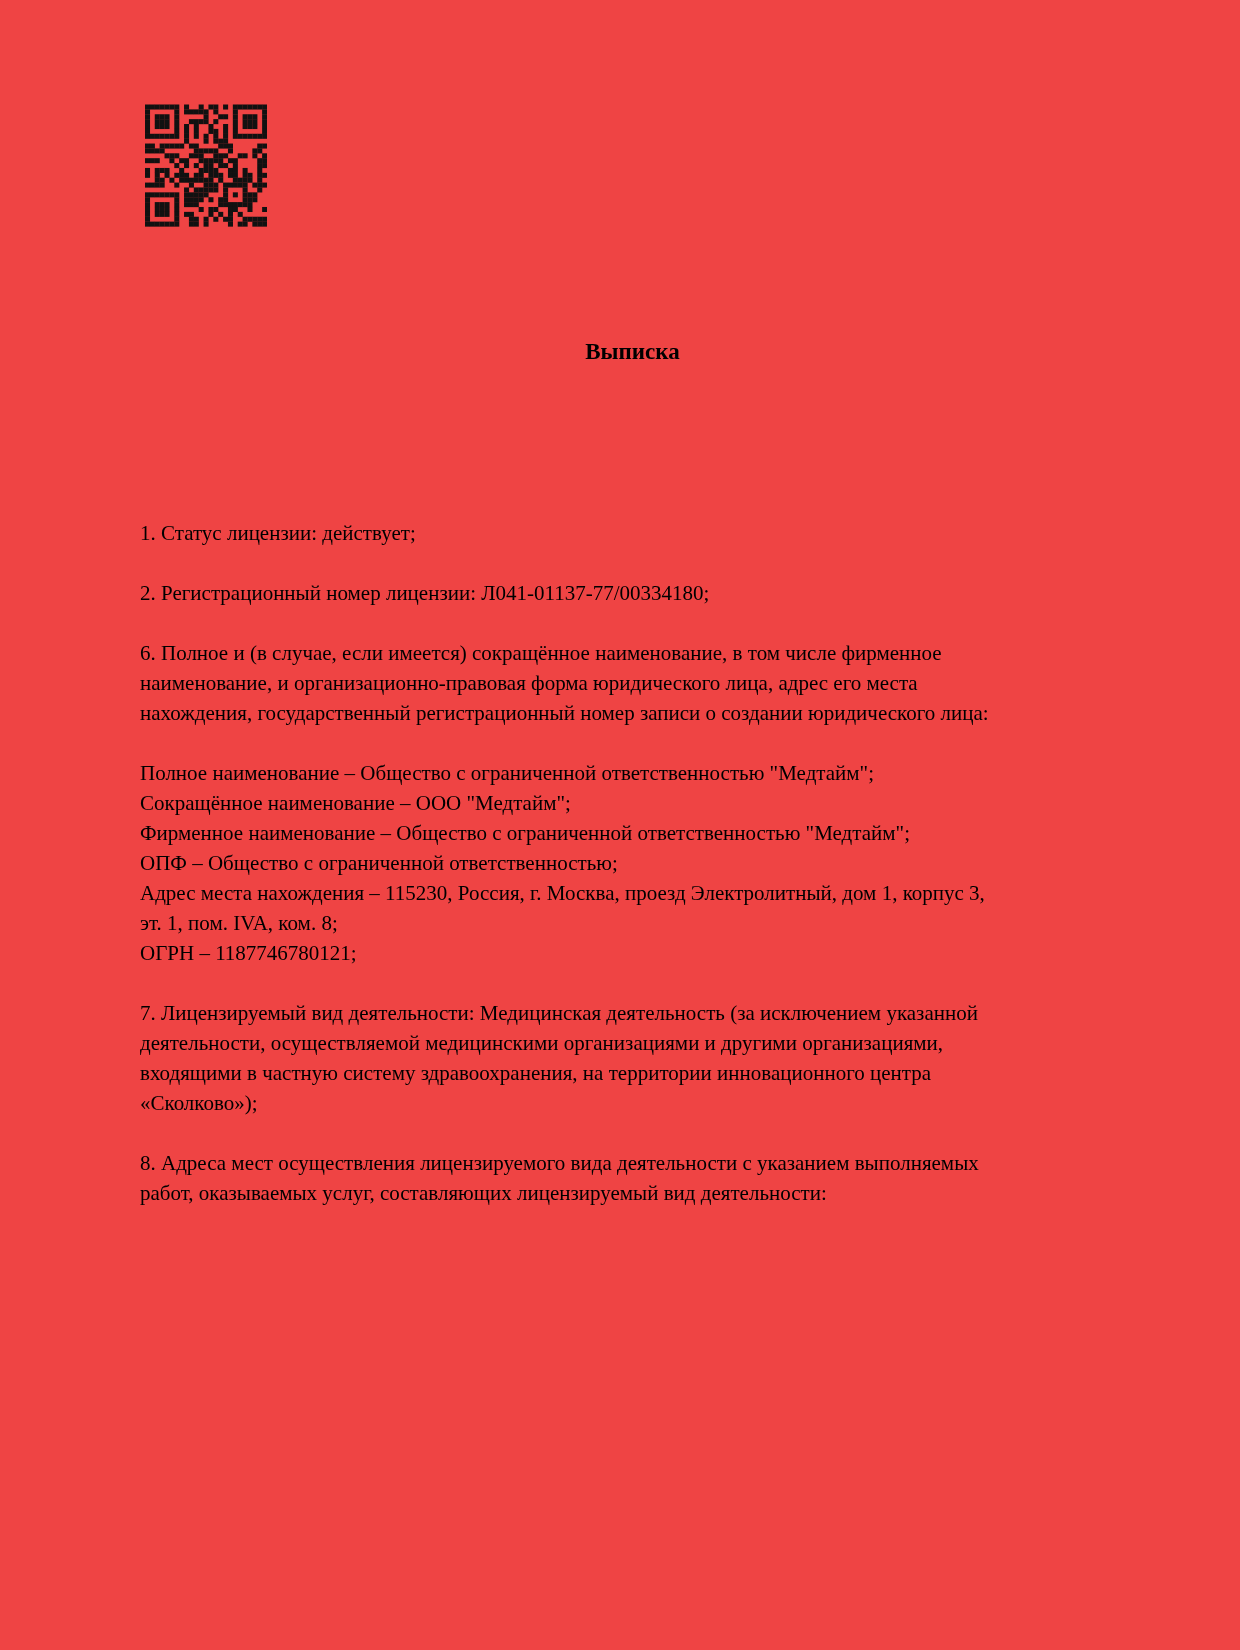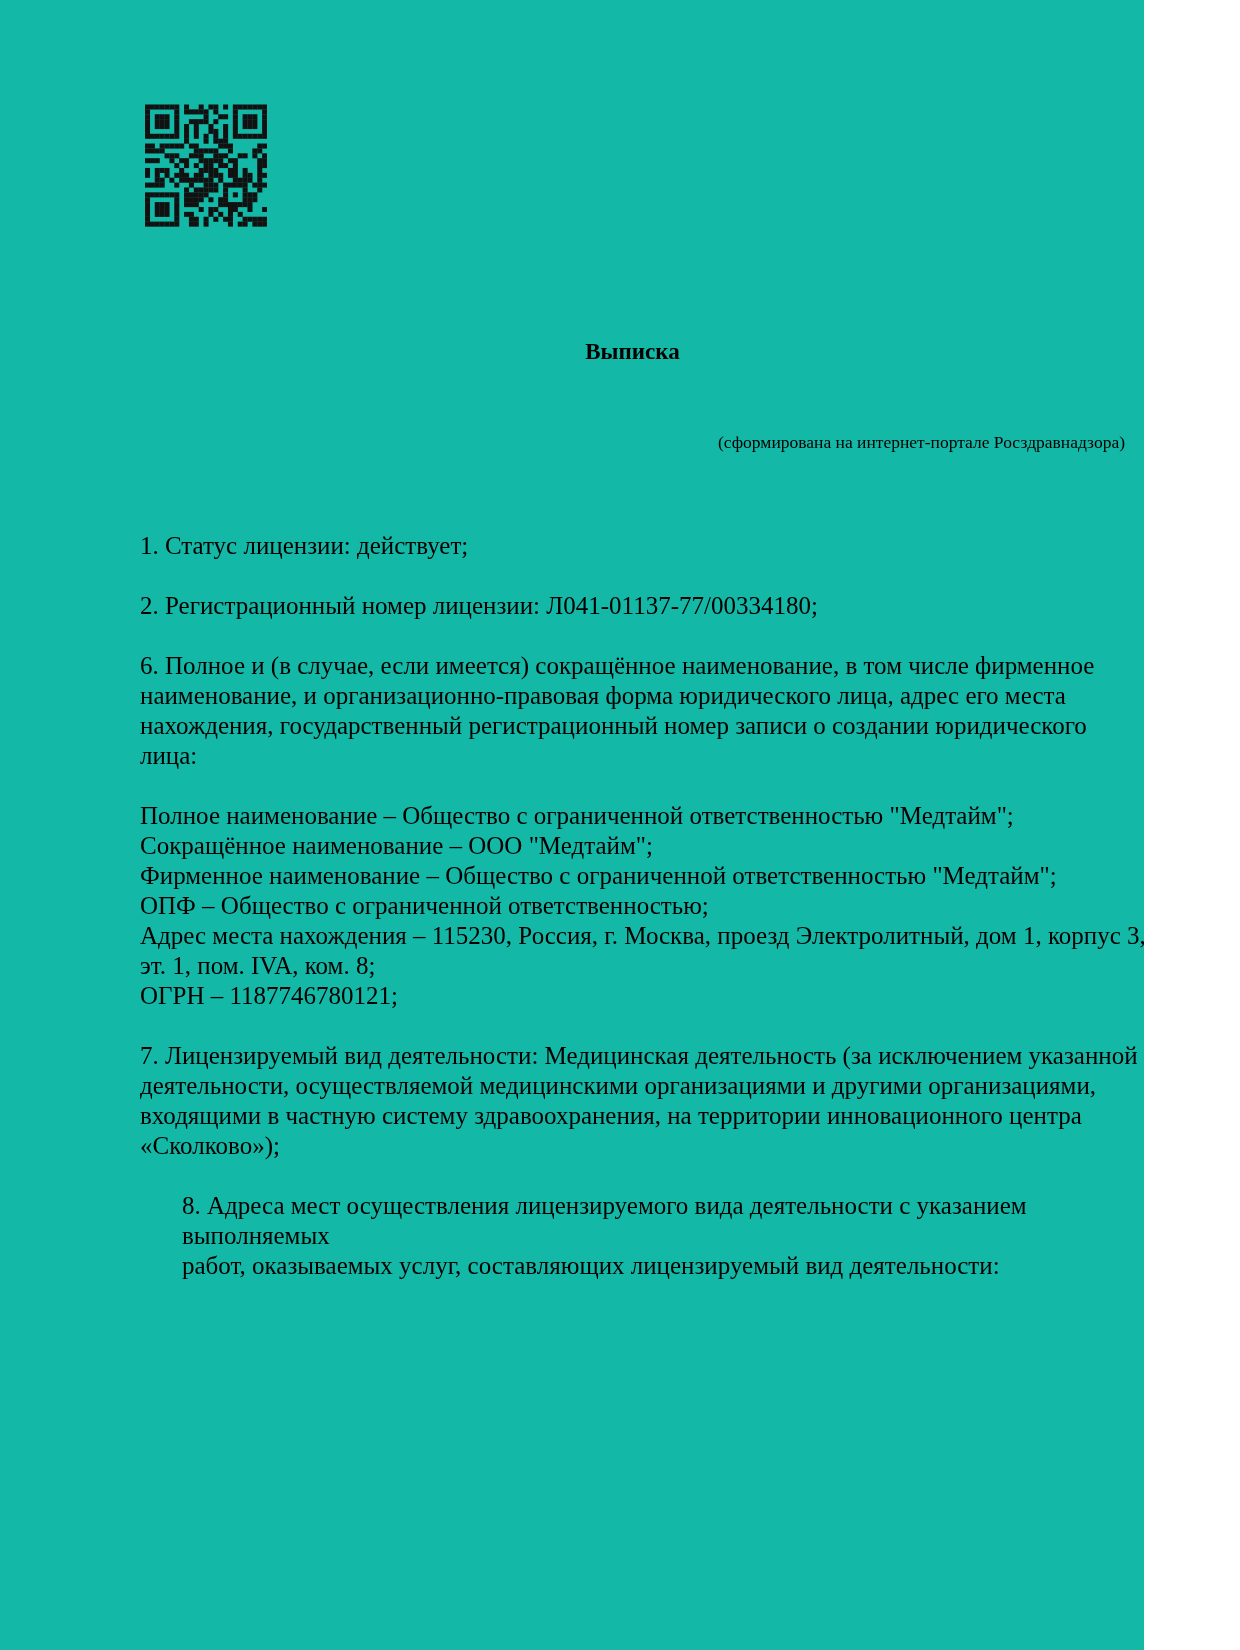--- a/index.html
+++ b/index.html
@@ -2,23 +2,23 @@
 <html lang="ru"><head>
 <meta charset="utf-8">
 <style>
   html, body {
     margin: 0;
     padding: 0;
     background: #ffffff;
   }
   .page {
     position: relative;
-    width: 1144px;
+    width: 1240px;
     height: 1650px;
-    background: #14b8a6;
+    background: #ef4444;
     color: #000000;
     font-family: "Liberation Serif", serif;
     overflow: hidden;
   }
   .qr {
     position: absolute;
     left: 145px;
     top: 103px;
     width: 122px;
     height: 125px;
@@ -39,30 +39,30 @@
     left: 140px;
     top: 430px;
     width: 985px;
     text-align: right;
     font-size: 17.5px;
     line-height: 24px;
   }
   .doc-body {
     position: absolute;
     left: 140px;
-    top: 531px;
+    top: 518px;
     width: 1010px;
-    font-size: 25px;
+    font-size: 21px;
     line-height: 30px;
   }
   .para {
     white-space: pre-line;
     margin: 0 0 30px 0;
   }
-  .para:last-child { margin-bottom: 0; margin-left: 42px; }
+  .para:last-child { margin-bottom: 0; }
 </style>
 </head>
 <body>
 
 <div class="page">
 
   <div class="qr">
     <svg id="qr-svg" viewBox="0 0 122 122" xmlns="http://www.w3.org/2000/svg">
         <g fill="#111111">
           <rect x="0.00" y="0.00" width="5.03" height="5.03"></rect>
@@ -402,21 +402,20 @@
           <rect x="112.24" y="117.12" width="5.03" height="5.03"></rect>
           <rect x="117.12" y="117.12" width="5.03" height="5.03"></rect>
         </g>
       </svg>
   </div>
 
   <div class="title-block">
     <div>Выписка</div>
   </div>
 
-  <div class="note">(сформирована на интернет-портале Росздравнадзора)</div>
 
   <div class="doc-body">
     <div class="para">1. Статус лицензии: действует;</div>
     <div class="para">2. Регистрационный номер лицензии: Л041-01137-77/00334180;</div>
     <div class="para">6. Полное и (в случае, если имеется) сокращённое наименование, в том числе фирменное
 наименование, и организационно-правовая форма юридического лица, адрес его места
 нахождения, государственный регистрационный номер записи о создании юридического лица:</div>
     <div class="para">Полное наименование – Общество с ограниченной ответственностью "Медтайм";
 Сокращённое наименование – ООО "Медтайм";
 Фирменное наименование – Общество с ограниченной ответственностью "Медтайм";

